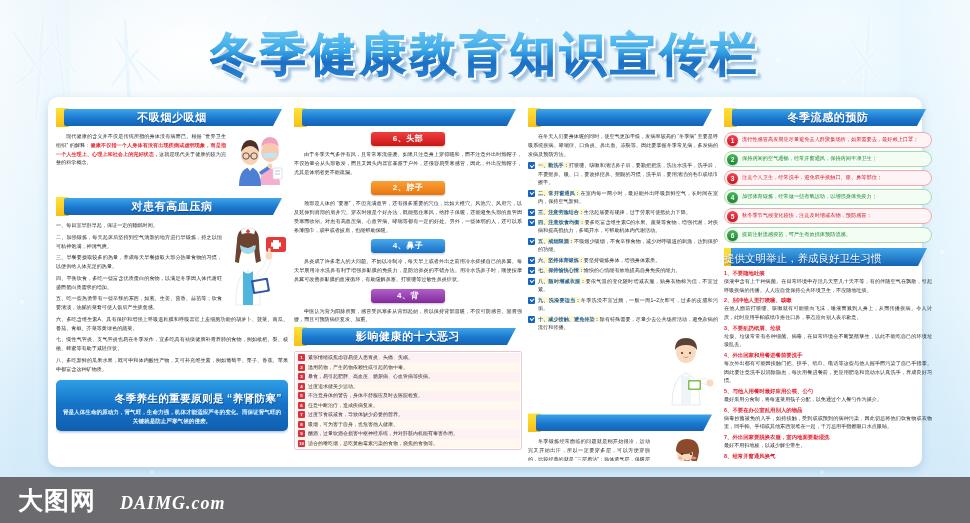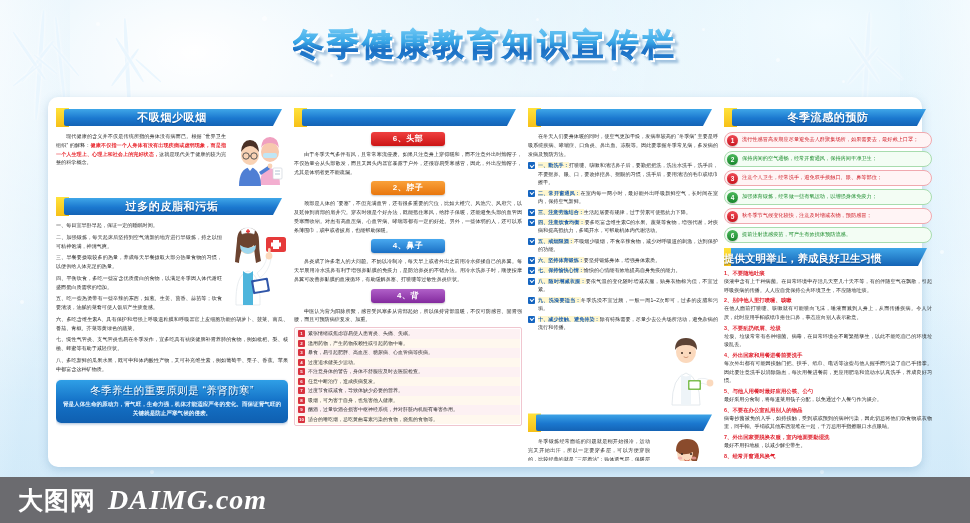--- a/index.html
+++ b/index.html
@@ -22,21 +22,21 @@
             box-shadow:0 0 3px rgba(255,255,255,.9); transform-origin:bottom center; }
   .icewall { position:absolute; top:0; bottom:0; width:70px;
              background:linear-gradient(100deg, rgba(255,255,255,.55), rgba(210,236,250,.25) 60%, rgba(255,255,255,0)); }
   .icewall.right { right:0; transform:scaleX(-1); }
 
   
   #title-wrap { position:absolute; top:24px; left:0; right:0; text-align:center; z-index:6; }
   #poster-title {
     display:inline-block;
     font-family:"DejaVu Sans","Liberation Sans",sans-serif;
-    font-size:31px; font-weight:bold; letter-spacing:4px;
+    font-size:46px; font-weight:bold; letter-spacing:4px;
     background:linear-gradient(180deg,#7fd0f7 0%,#3ba9e8 42%,#1b6fc4 62%,#2d8bd8 100%);
     -webkit-background-clip:text; background-clip:text; color:transparent;
     -webkit-text-stroke:1px rgba(255,255,255,.0);
     filter:drop-shadow(2px 2px 0 #ffffff) drop-shadow(3px 3px 1px rgba(30,100,170,.35));
     white-space:nowrap;
   }
 
   
   #panel {
     position:absolute; left:48px; top:97px; width:874px; height:370px;
@@ -117,48 +117,48 @@
 
   
   .hy-item { margin:3px 0; }
   .hy-head { font-size:5.4px; font-weight:bold; color:#e02430; }
   .hy-body { font-size:5.1px; line-height:1.7; color:#2b2b2b; text-align:justify; }
 
   
   #principle { margin-top:4px; border-radius:5px; padding:4px 6px 5px 6px;
                background:linear-gradient(180deg,#2f9fe6 0%,#1573c8 48%,#0f5fb0 100%);
                box-shadow:0 1px 3px rgba(20,80,150,.4); }
-  #principle .ptitle { color:#fff; font-size:10.5px; font-weight:normal; text-align:center;
-                       letter-spacing:.4px; text-shadow:1px 1px 0 rgba(10,60,120,.65); }
+  #principle .ptitle { color:#fff; font-size:10.5px; font-weight:bold; text-align:right;
+                       letter-spacing:.4px; text-shadow:1px 1px 0 rgba(10,60,120,.65);margin-top:8px; }
   #principle .pbody { margin-top:2px; color:#eaf6ff; font-size:5.6px; font-weight:bold;
                       line-height:1.6; text-align:center; }
 
   
   .blueband { position:relative; height:18px; margin:5px 0 4px 0; }
   .blueband .tag { position:absolute; left:0; top:0; width:12px; height:18px;
                    background:linear-gradient(180deg,#ffe23a,#f6c018); }
   .blueband .bar { position:absolute; left:7px; right:5px; top:0; height:18px;
                    background:linear-gradient(180deg,#3fa6e8,#1463b5);
                    clip-path:polygon(0 0,100% 0,calc(100% - 9px) 100%,0 100%); }
   .blueband .txt { position:relative; z-index:2; line-height:18px; text-align:center;
-                   color:#fff; font-size:10.5px; font-weight:bold;
+                   color:#fff; font-size:10.5px; font-weight:normal;
                    text-shadow:0 1px 1px rgba(0,40,90,.5); }
 
   
   .illu { position:relative; }
 
   
   #footer { position:absolute; left:0; bottom:0; width:100%; height:46px;
             background:#6b6b6f; display:flex; align-items:center;
             justify-content:space-between; padding:0 18px; z-index:9; }
   #wm-left { color:#fff; font-size:25px; letter-spacing:1px; display:flex;
-             align-items:baseline; gap:12px; }
+             align-items:baseline; gap:24px; }
   #wm-cn { font-family:"DejaVu Sans","Liberation Sans",sans-serif; font-weight:bold; }
   #wm-en { font-family:"Liberation Serif","DejaVu Serif",serif; font-style:italic;
-           font-weight:bold; font-size:28px; }
+           font-weight:bold; font-size:18px; }
   #wm-right { color:#fff; font-size:24px; font-family:"Liberation Sans",sans-serif; }
 </style>
 </head>
 <body>
 
 <div id="bg">
   <div class="icewall"></div>
   <div class="icewall right"></div>
 
   <div>
@@ -239,21 +239,21 @@
       </svg>
     </div>
 
     <div class="para"><span>现代健康的含义并不仅是传统所指的身体没有病而已。根据 “世界卫生组织” 的解释：</span><span class="hl">健康不仅指一个人身体有没有出现疾病或虚弱现象，而是指一个人生理上、心理上和社会上的完好状态，</span><span>这就是现代关于健康的较为完整的科学概念。</span></div>
 
     <div style="clear:both"></div>
 
     <div class="ribbon">
       <span class="tag"></span>
       <span class="bar"></span>
-      <span class="txt">过多的皮脂和污垢</span>
+      <span class="txt">对患有高血压病</span>
     </div>
 
     <div class="wrapimg-r illu">
       <svg width="62" height="86" viewBox="0 0 62 86">
 
         <rect x="40" y="16" width="20" height="15" rx="2.5" fill="#e63a3a"></rect>
         <rect x="47" y="19" width="6" height="9" fill="#ffffff"></rect>
         <rect x="45" y="21.5" width="10" height="4" fill="#ffffff"></rect>
 
         <ellipse cx="22" cy="22" rx="10" ry="11" fill="#fbd8bb"></ellipse>
@@ -308,20 +308,25 @@
 
     <div class="subbadge sb-orange">2、脖子</div>
     <div class="para">颈部是人体的 “要塞”，不但充满血管，还有很多重要的穴位，比如大椎穴、风池穴、风府穴，以及延伸到肩部的肩井穴。穿衣时领是个好办法，既能抵住寒风，给脖子保暖，还能避免头部的血管因受寒而收缩。对患有高血压病、心血管病、哮喘等都有一定的好处。另外，一些体弱的人，还可以系条薄围巾，或中或者披肩，也能帮助保暖。</div>
 
     <div class="subbadge sb-blue">4、鼻子</div>
     <div class="para">鼻炎成了许多老人的大问题。不妨以冷制冷，每天早上或者外出之前用冷水搓揉自己的鼻翼。每天早晨用冷水洗鼻有利于增强鼻黏膜的免疫力，是防治鼻炎的不错办法。用冷水洗鼻子时，顺便按摩鼻翼可改善鼻黏膜的血液循环，有助缓解鼻塞、打喷嚏等过敏性鼻炎症状。</div>
 
     <div class="subbadge sb-purple">4、背</div>
     <div class="para">中医认为背为阳脉所聚，感冒受风寒多从背部起始，所以保持背部温暖，不仅可防感冒、固肾强腰，而且可预防病症复发、加重。</div>
 
+    <div class="ribbon">
+      <span class="tag"></span>
+      <span class="bar"></span>
+      <span class="txt">影响健康的十大恶习</span>
+    </div>
 
     <div class="habits">
       <div class="habit">
           <span class="n">1</span>
           <span>紧张情绪或焦虑容易使人患胃炎、头痛、失眠。</span>
         </div>
       <div class="habit">
           <span class="n">2</span>
           <span>滥用药物，产生药物依赖性或引起药物中毒。</span>
         </div>

